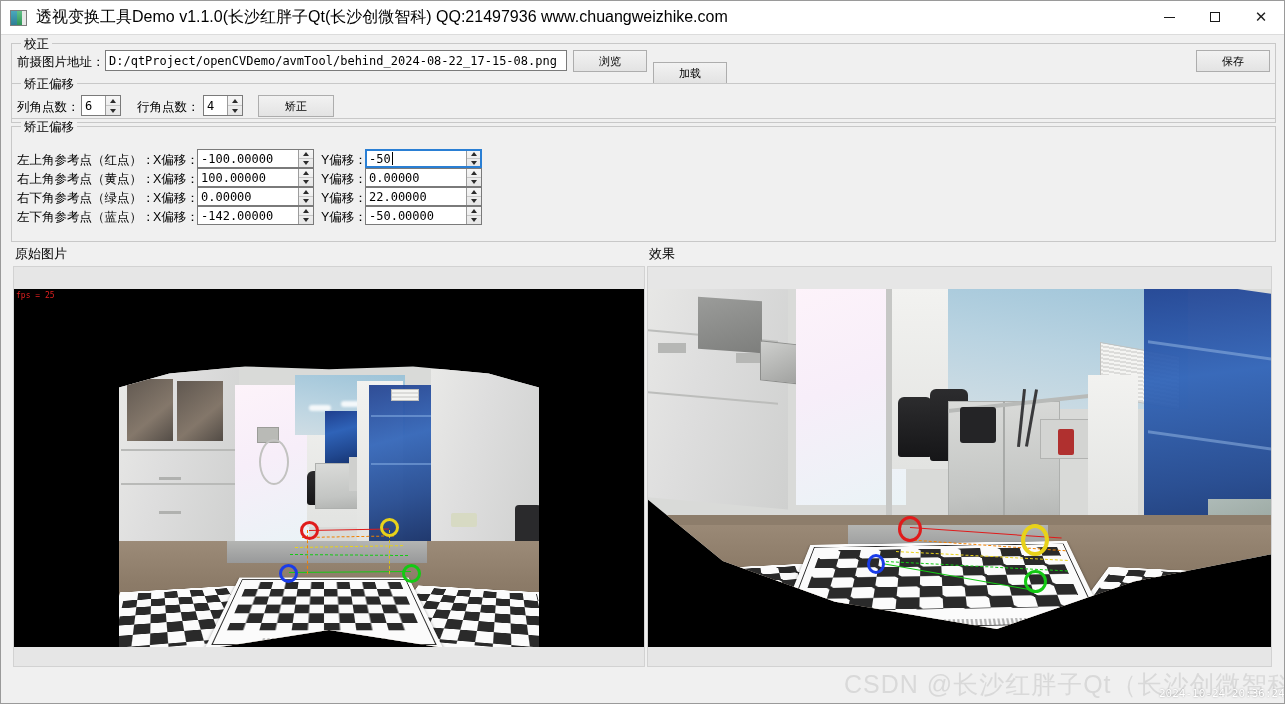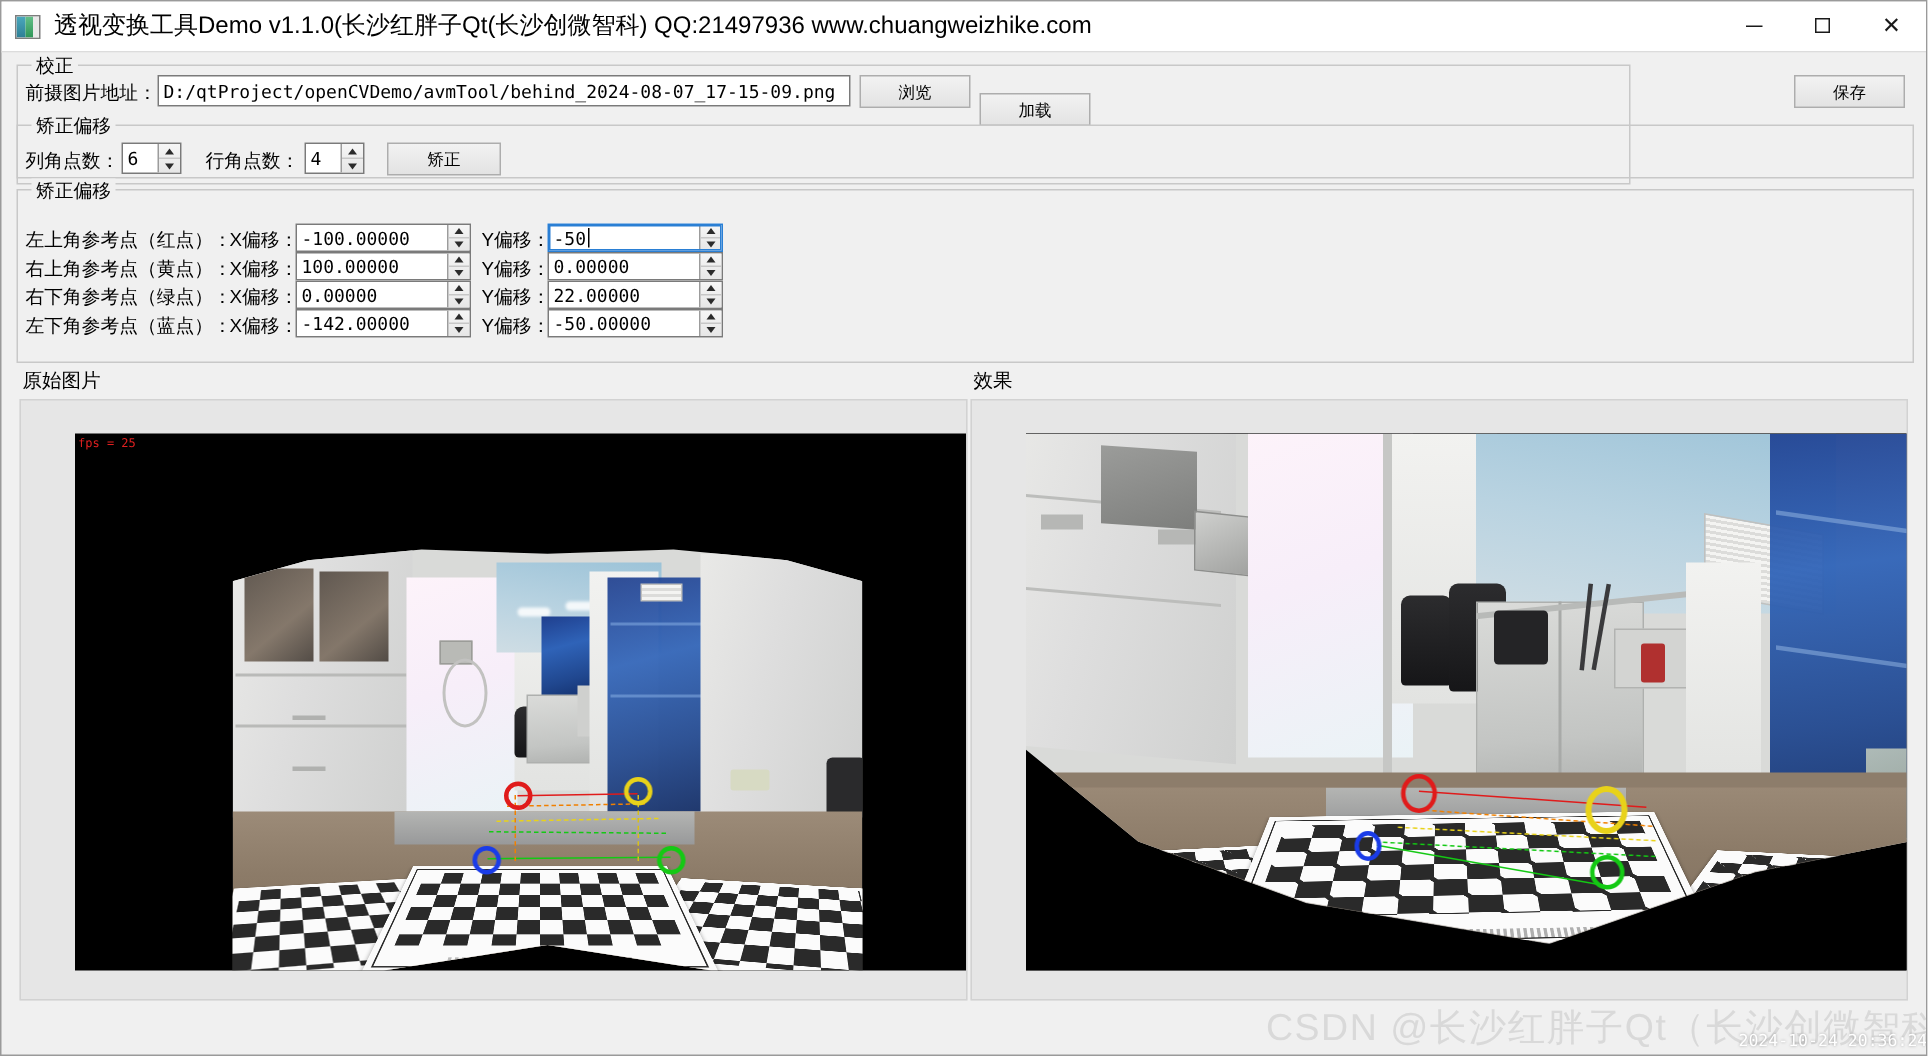--- a/index.html
+++ b/index.html
@@ -138,21 +138,20 @@
   .imgpanel {
     position: absolute;
     background: #e6e6e6;
     border: 1px solid #d2d2d2;
     overflow: hidden;
   }
   .imgpanel .canvas {
     position: absolute;
     overflow: hidden;
     background: #000;
-    margin-left: 36px;
   }
 
   
   .scene { position: absolute; inset: 0; overflow: hidden; }
 
   
   .s-cabinet {
     position: absolute;
     background: linear-gradient(105deg,#e9e9e7 0%,#dedede 40%,#cfd0cf 100%);
   }
@@ -267,27 +266,27 @@
         </div>
       <div class="win-btn">
           <div class="glyph-max"></div>
         </div>
       <div class="win-btn close">
           <div class="glyph-close">✕</div>
         </div>
     </div>
   </div>
 
-  <div class="groupbox" style="left:10px; top:42px; width:1076px; height:80px;">
+  <div class="groupbox" style="left:10px; top:42px; width:1265px; height:80px;">
     <div class="gb-title">校正</div>
   </div>
 
   <div class="lbl" style="position:absolute; left:16px; top:53px;">前摄图片地址：</div>
 
-  <div class="lineedit" style="left:104px; top:49px; width:462px; height:21px;">D:/qtProject/openCVDemo/avmTool/behind_2024-08-07_17-15-09.png</div>
+  <div class="lineedit" style="left:104px; top:49px; width:462px; height:21px;">D:/qtProject/openCVDemo/avmTool/behind_2024-08-22_17-15-08.png</div>
 
   <div class="btn" style="left:572px; top:49px; width:74px; height:22px;">浏览</div>
 
   <div class="btn" style="left:652px; top:49px; width:74px; height:22px;margin-top:12px;">加载</div>
 
   <div class="btn" style="left:1195px; top:49px; width:74px; height:22px;">保存</div>
 
   <div class="groupbox" style="left:10px; top:82px; width:1265px; height:36px;">
     <div class="gb-title">矫正偏移</div>
   </div>

